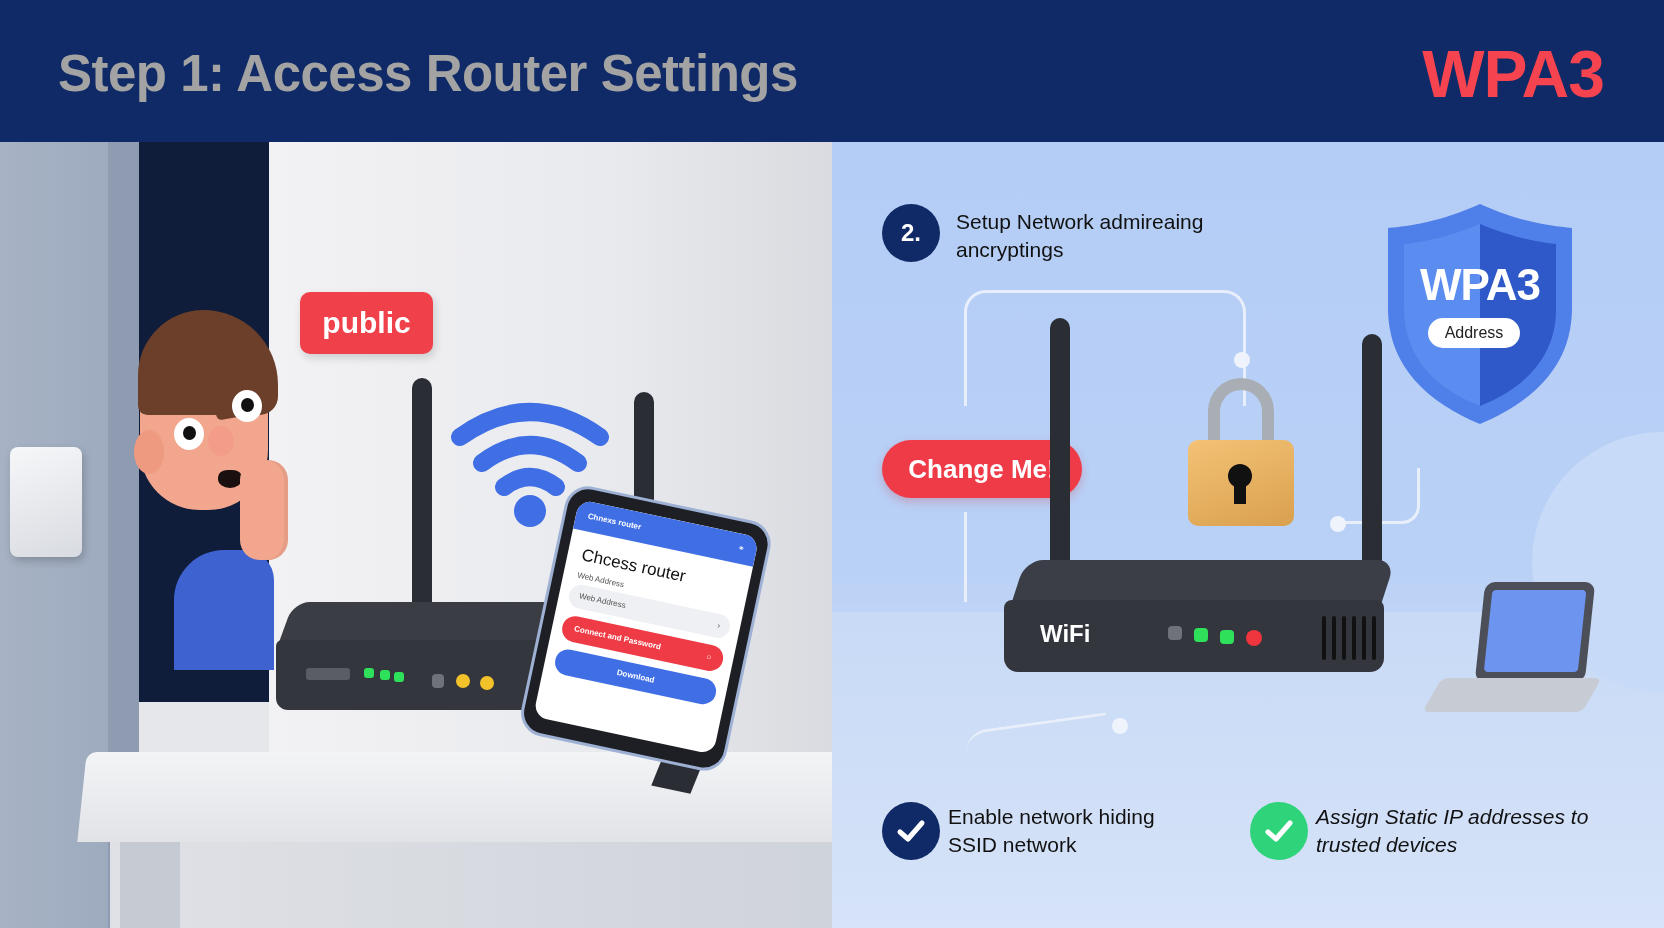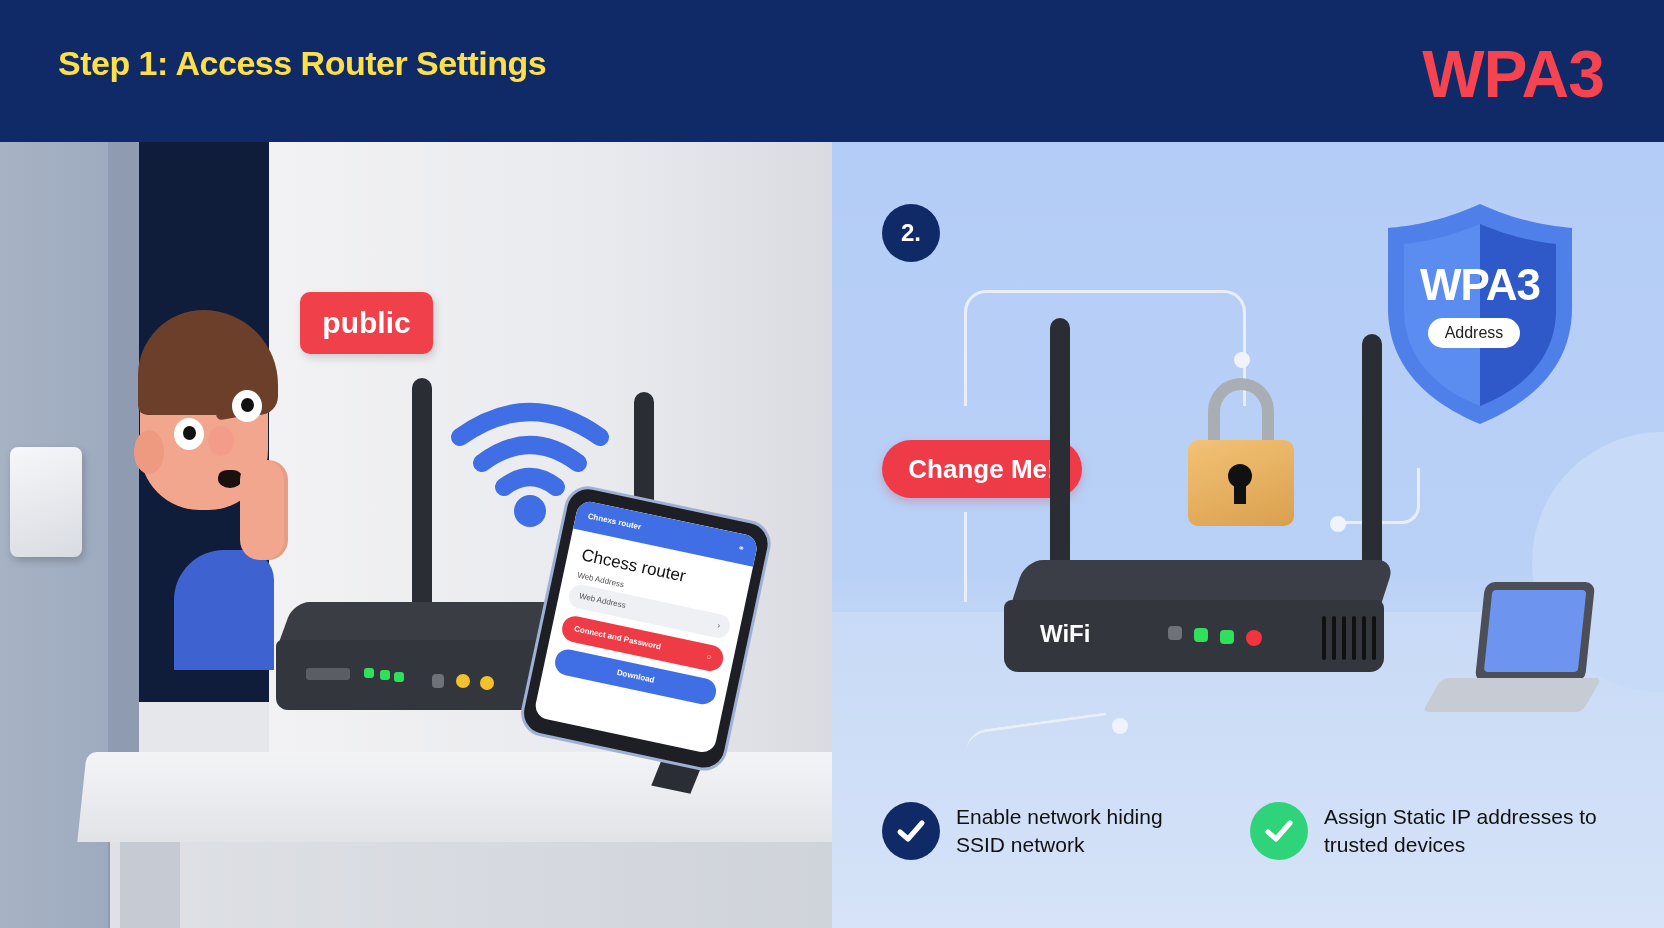--- a/index.html
+++ b/index.html
@@ -1,21 +1,21 @@
 <!DOCTYPE html>
 <html><head>
 <meta charset="utf-8">
 <style>
   * { box-sizing: border-box; margin: 0; padding: 0; }
   html, body { width: 1664px; height: 928px; overflow: hidden; }
   body { font-family: "Liberation Sans", "DejaVu Sans", sans-serif; background: #0f2a66; position: relative; }
 
   
   .header { position: absolute; left: 0; top: 0; width: 1664px; height: 142px; background: #0f2a66; }
-  .header-title { position: absolute; left: 58px; top: 44px; font-size: 34px; font-weight: 700; color: #fde047; letter-spacing: -0.5px; }
+  .header-title { position: absolute; left: 58px; top: 44px; font-size: 51px; font-weight: 700; color: #a3a3a3; letter-spacing: -0.5px; }
   .header-badge { position: absolute; right: 60px; top: 36px; font-size: 66px; font-weight: 700; color: #f5434f; letter-spacing: -1px; }
 
   
   .left { position: absolute; left: 0; top: 142px; width: 832px; height: 786px; background: #e6e7eb; overflow: hidden; }
   .wall-left { position: absolute; left: 0; top: 0; width: 108px; height: 786px; background: linear-gradient(90deg,#a7b2c4,#9eabbf); }
   .wall-left-edge { position: absolute; left: 108px; top: 0; width: 31px; height: 786px; background: #8e9bb0; }
   .switch { position: absolute; left: 10px; top: 305px; width: 72px; height: 110px; background: linear-gradient(160deg,#f6f7f9,#d8dbe1); border-radius: 8px; box-shadow: 2px 4px 8px rgba(0,0,0,.2); }
   .doorway { position: absolute; left: 139px; top: 0; width: 130px; height: 560px; background: #0f1c3a; }
   .wall-main { position: absolute; left: 269px; top: 0; width: 563px; height: 620px; background: linear-gradient(90deg,#f2f2f4 0%,#e9eaee 60%,#d9dbe0 100%); }
   .desk-top { position: absolute; left: 82px; top: 610px; width: 760px; height: 90px; background: linear-gradient(180deg,#f3f4f6,#e1e3e7); border-radius: 10px 10px 0 0; transform: skewX(-6deg); }
@@ -96,21 +96,21 @@
 
   
   .laptop { position: absolute; left: 590px; top: 440px; width: 180px; height: 140px; }
   .laptop-lid { position: absolute; left: 58px; top: 0; width: 110px; height: 100px; background: #4c4f57; border-radius: 10px; transform: skewX(-6deg); }
   .laptop-screen { position: absolute; left: 8px; top: 8px; width: 94px; height: 82px; background: #6d94ef; border-radius: 4px; }
   .laptop-base { position: absolute; left: 10px; top: 96px; width: 160px; height: 34px; background: #c7ccd4; border-radius: 6px; transform: skewX(-30deg); }
 
   
   .check { position: absolute; top: 660px; display: flex; align-items: center; }
   .check-circle { width: 58px; height: 58px; border-radius: 50%; display: flex; align-items: center; justify-content: center; flex-shrink: 0; }
-  .check-text { margin-left: 16px; font-size: 21px; color: #111; font-weight: 500; line-height: 28px; }
+  .check-text { margin-left: 8px; font-size: 21px; color: #111; font-weight: 500; line-height: 28px; }
 </style>
 </head>
 <body>
 
 <div class="header">
   <div class="header-title">Step 1: Access Router Settings</div>
   <div class="header-badge">WPA3</div>
 </div>
 
 <div class="left">
@@ -186,20 +186,22 @@
     </div>
   </div>
 </div>
 
 <div class="right">
   <div class="floor"></div>
   <div class="bg-circle"></div>
 
   <div class="step-circle">2.</div>
   <div class="step-text">
+    <div>Setup Network admireaing</div>
+    <div>ancryptings</div>
   </div>
 
   <div class="connector" style="left:132px; top:148px; width:282px; height:116px; border-bottom:none; border-radius:22px 22px 0 0;"></div>
   <div class="dot" style="left:402px; top:210px;"></div>
   <div class="connector" style="left:132px; top:370px; width:0; height:90px; border-width:0 0 0 3px;"></div>
   <div class="connector" style="left:508px; top:326px; width:80px; height:56px; border-top:none; border-left:none; border-radius:0 0 18px 0;"></div>
   <div class="dot" style="left:498px; top:374px;"></div>
   <div class="connector" style="left:134px; top:580px; width:140px; height:44px; border-width:3px 0 0 0; border-radius:20px 0 0 0; transform: skewY(-8deg);"></div>
   <div class="dot" style="left:280px; top:576px;"></div>
 
@@ -255,21 +257,21 @@
       <svg width="30" height="26" viewBox="0 0 30 26">
           <path d="M4 14 L12 21 L26 5" stroke="#fff" stroke-width="5" fill="none" stroke-linecap="round" stroke-linejoin="round"></path>
         </svg>
     </div>
     <div class="check-text">
       <div>Enable network hiding</div>
       <div>SSID network</div>
     </div>
   </div>
 
-  <div class="check" style="left:418px;">
+  <div class="check" style="left:418px;font-style:italic;">
     <div class="check-circle" style="background:#2fd37a;">
       <svg width="30" height="26" viewBox="0 0 30 26">
           <path d="M4 14 L12 21 L26 5" stroke="#fff" stroke-width="5" fill="none" stroke-linecap="round" stroke-linejoin="round"></path>
         </svg>
     </div>
     <div class="check-text">
       <div>Assign Static IP addresses to</div>
       <div>trusted devices</div>
     </div>
   </div>

